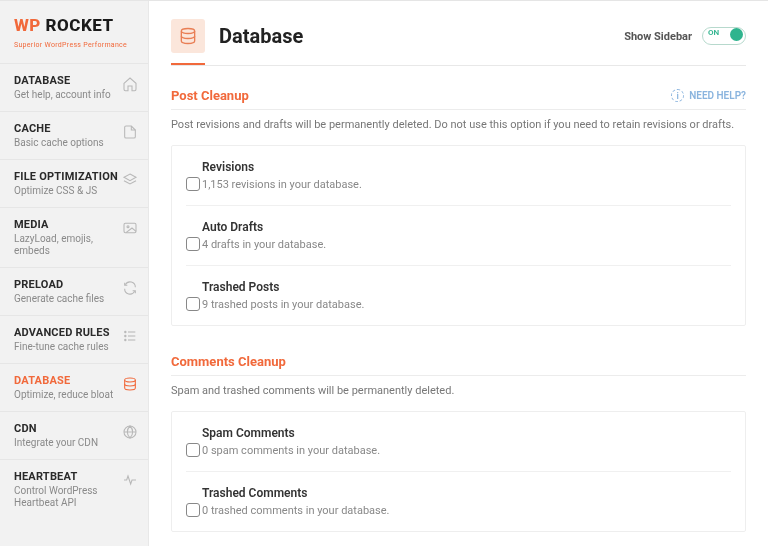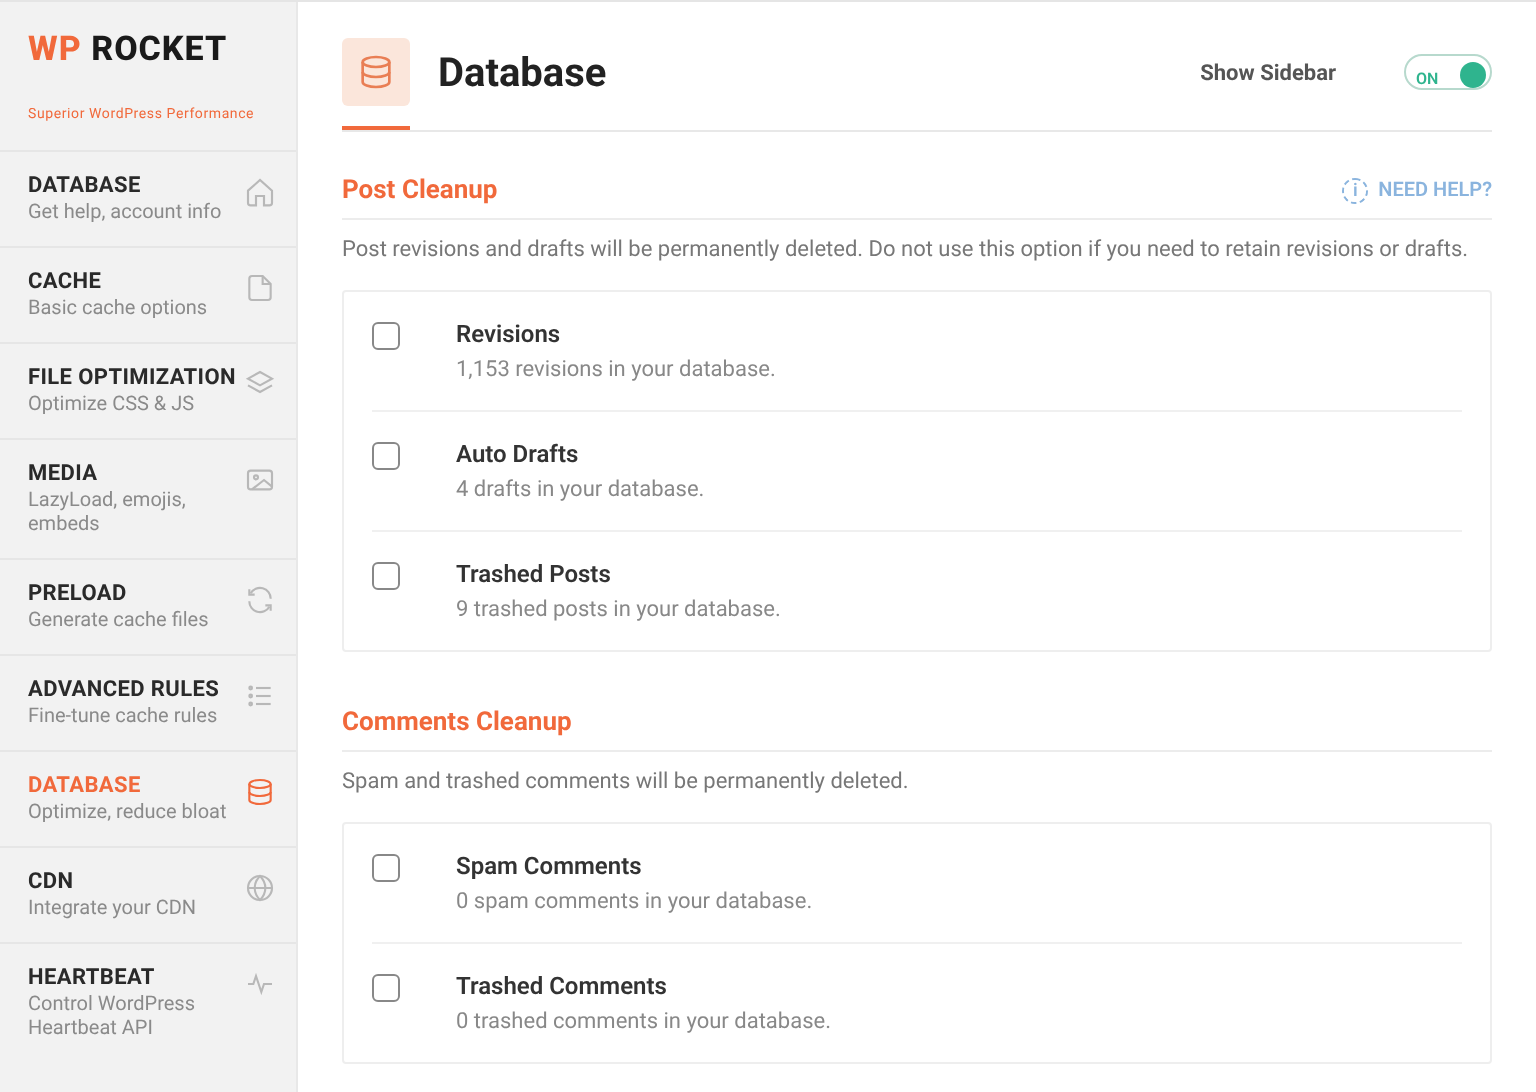--- a/index.html
+++ b/index.html
@@ -17,21 +17,21 @@
     background: #f2f2f2;
     border-right: 1px solid #e8e8e8;
     display: flex;
     flex-direction: column;
   }
   .logo {
     padding: 14px 10px 10px 14px;
   }
   .logo-line1 { font-weight: 800; font-size: 17px; letter-spacing: .5px; color: #1a1a1a; }
   .logo-wp { color: #f1693b; }
-  .logo-line2 { font-size: 7px; color: #f1693b; margin-top: 18px; letter-spacing: .3px;}
+  .logo-line2 { font-size: 7px; color: #f1693b; margin-top: 6px; letter-spacing: .3px;}
   .nav { display: flex; flex-direction: column; margin-top: 4px;}
   .nav-item {
     display: flex; align-items: flex-start; justify-content: space-between;
     padding: 10px 10px 10px 14px;
     border-top: 1px solid #e6e6e6;
     cursor: pointer;
     min-height: 46px;
   }
   .nav-item.active .nav-title { color: #f1693b; }
   .nav-text { display: flex; flex-direction: column; gap: 2px;}
@@ -52,41 +52,40 @@
   .header-left { display: flex; align-items: center; gap: 14px; }
   .header-icon {
     width: 34px; height: 34px; background: #fbe6db; border-radius: 3px;
     display: flex; align-items: center; justify-content: center; color: #e97e54;
   }
   .header-title { font-size: 20px; font-weight: 700; color: #222;}
   .header-right { display: flex; align-items: center; gap: 10px;}
   .show-sidebar-label { font-size: 11px; font-weight: 700; color: #555; margin-left: 11px;}
   .toggle {
     width: 44px; height: 18px; border: 1px solid #b7d9cd; border-radius: 10px;
-    display: flex; align-items: flex-end; position: relative; background: #fff;
+    display: flex; align-items: flex-start; position: relative; background: #fff;
     cursor: pointer;
-    margin-left: 24px;
   }
   .toggle-txt { font-size: 8px; color: #2fb48e; margin-left: 5px; font-weight: 600;}
   .toggle-knob { position: absolute; right: 2px; width: 13px; height: 13px; border-radius: 50%; background: #2fb48e;}
   .tab-underline { height: 2px; width: 34px; background: #f1693b; margin-bottom: 0;}
   .divider { height: 1px; background: #e8e8e8; margin-bottom: 22px;}
 
   .section-head {
     display: flex; justify-content: space-between; align-items: center;
     border-bottom: 1px solid #ececec; padding-bottom: 6px; margin-bottom: 8px;
   }
   .section-title { color: #f1693b; font-size: 13px; font-weight: 700;}
   .need-help { display: flex; align-items: center; gap: 5px; color: #8ab4de; font-size: 10px; font-weight: 600; cursor: pointer;}
   .need-help-icon { width: 13px; height: 13px; border-radius: 50%; border: 1px dashed #8ab4de; display: flex; align-items: center; justify-content: center; font-size: 9px;}
   .section-desc { font-size: 11px; color: #777; margin-bottom: 14px;}
 
   .options-box { border: 1px solid #eee; border-radius: 2px; padding: 0 14px;}
   .opt-row {
-    display: flex; align-items: flex-start; gap: 28px;
+    display: flex; align-items: flex-end; gap: 2px;
     padding: 14px 0 14px 0; border-bottom: 1px solid #f0f0f0;
   }
   .opt-row:last-child { border-bottom: none;}
   .checkbox {
     width: 14px; height: 14px; border: 1.5px solid #888; border-radius: 3px;
     flex-shrink: 0; cursor: pointer; margin-top: 1px;
   }
   .opt-text { display: flex; flex-direction: column; gap: 4px;}
   .opt-title { font-size: 12px; font-weight: 600; color: #333;}
   .opt-sub { font-size: 11px; color: #888;}

